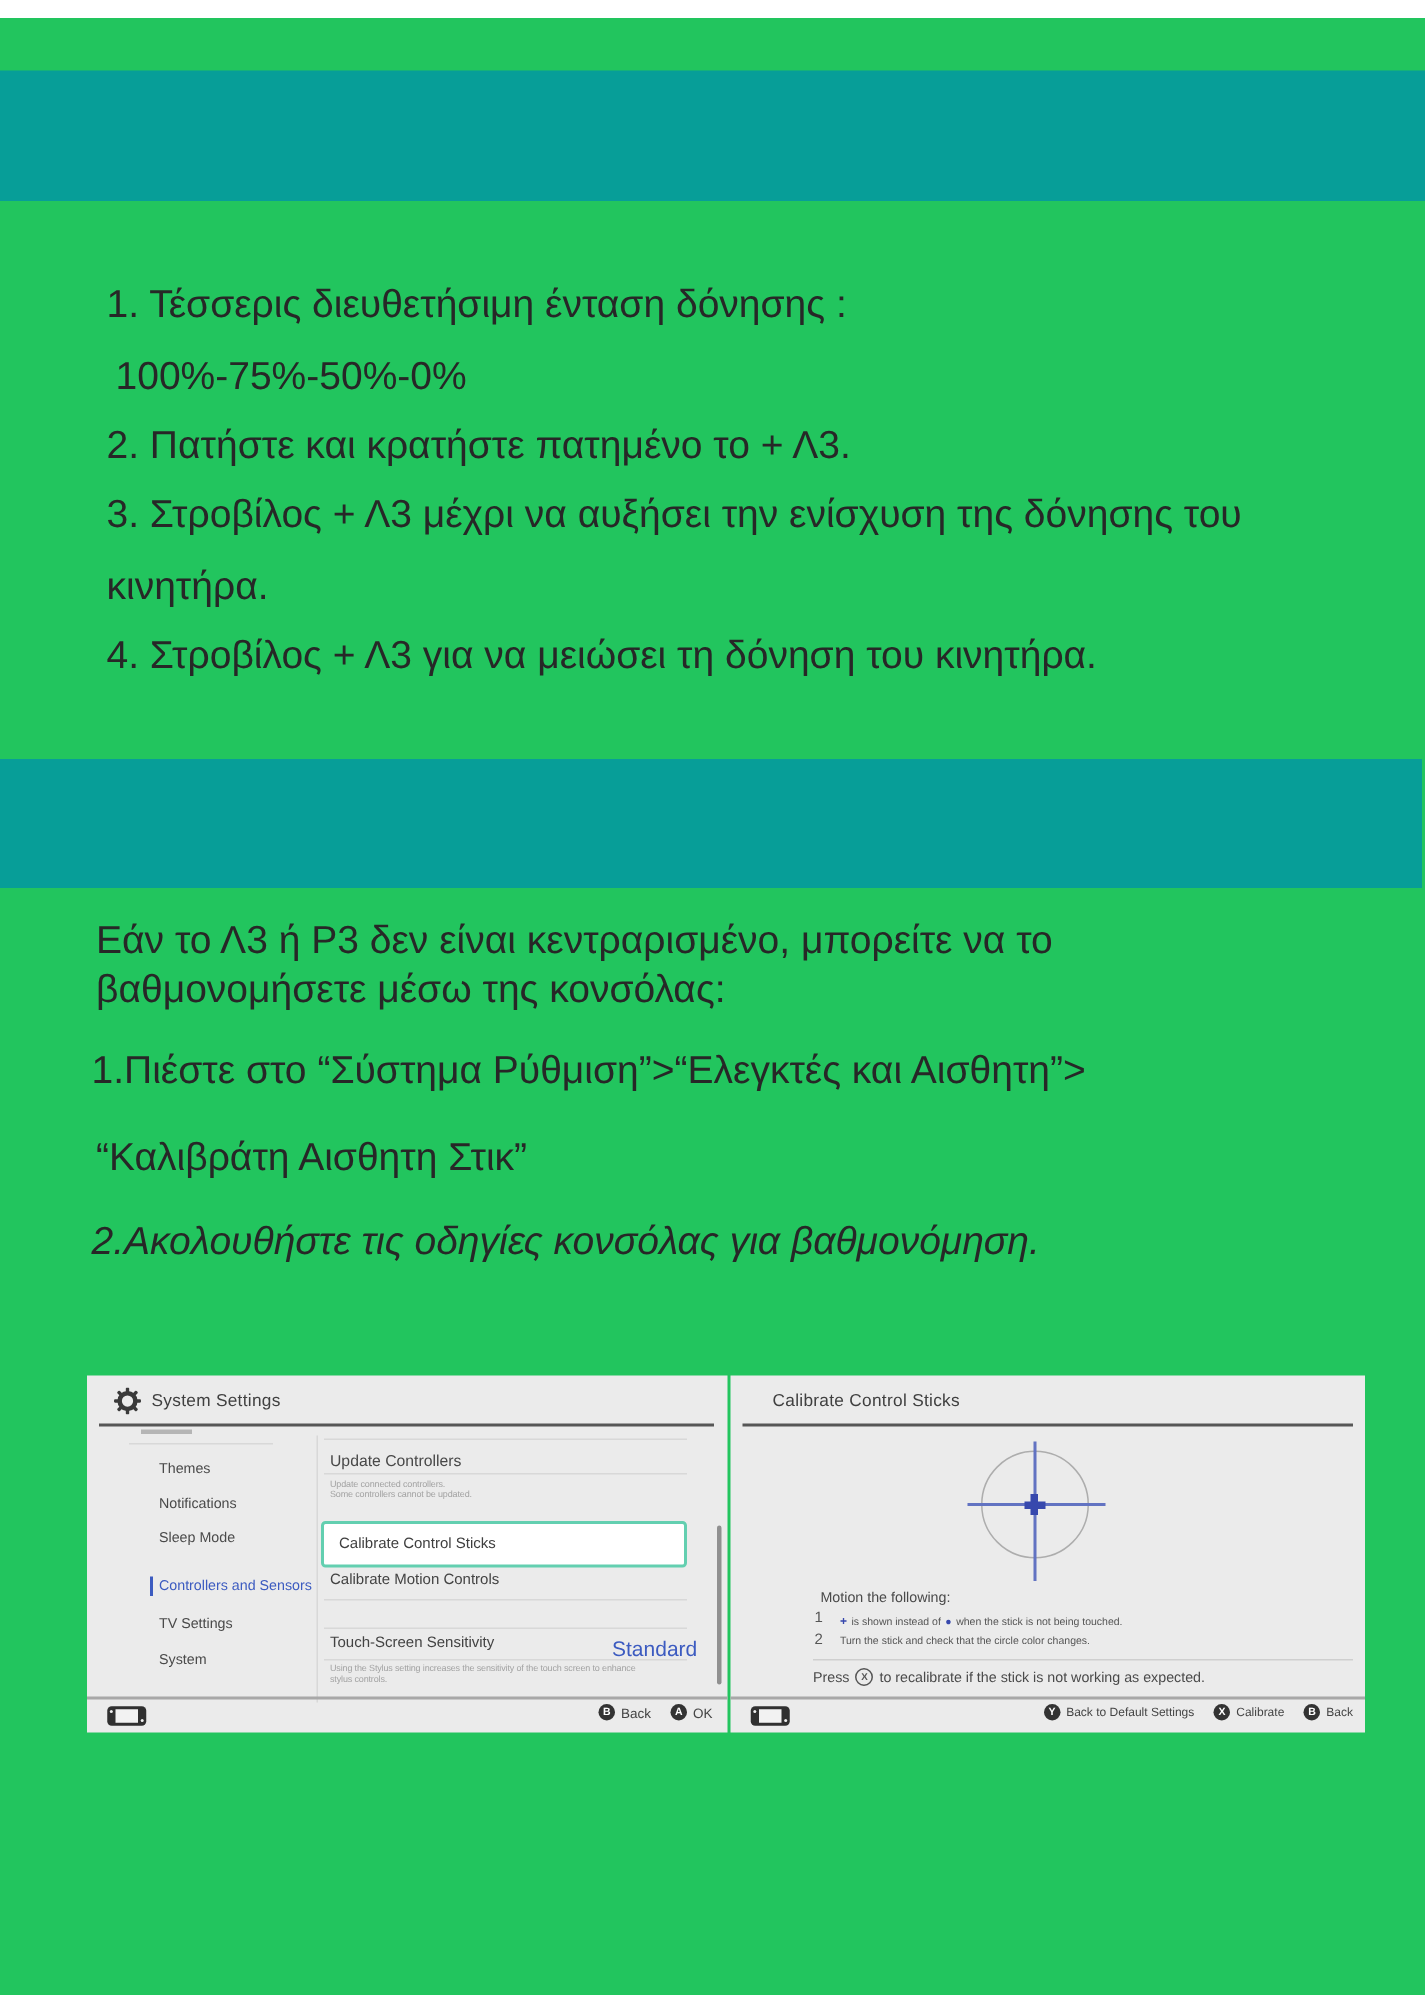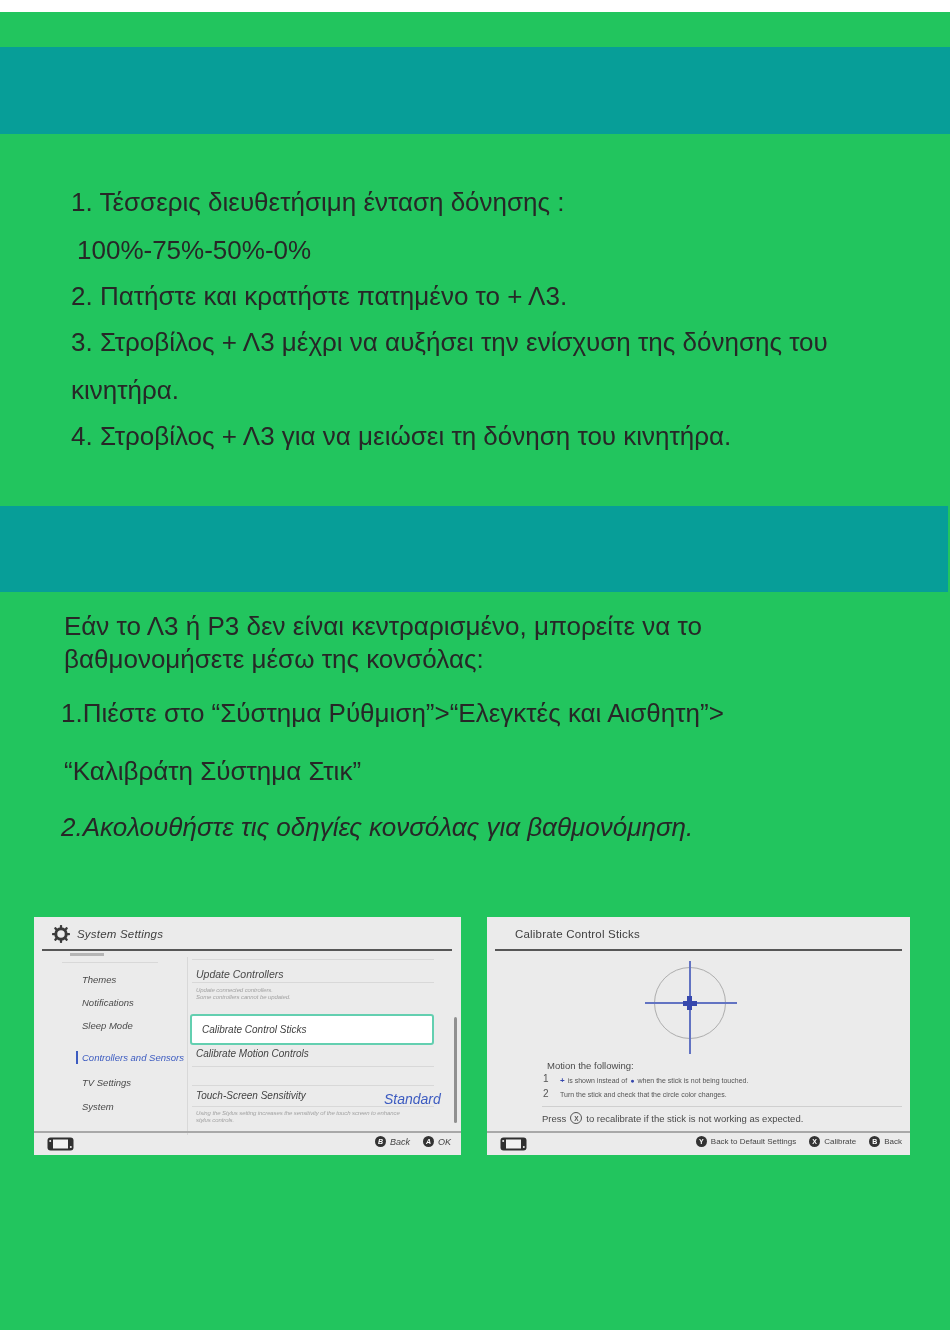--- a/index.html
+++ b/index.html
@@ -48,24 +48,24 @@
   <div class="abs gtext" style="left:71px;top:175px;">1. Τέσσερις διευθετήσιμη ένταση δόνησης :</div>
   <div class="abs gtext" style="left:77px;top:223px;">100%-75%-50%-0%</div>
   <div class="abs gtext" style="left:71px;top:269px;">2. Πατήστε και κρατήστε πατημένο το + Λ3.</div>
   <div class="abs gtext" style="left:71px;top:315px;">3. Στροβίλος + Λ3 μέχρι να αυξήσει την ενίσχυση της δόνησης του</div>
   <div class="abs gtext" style="left:71px;top:363px;">κινητήρα.</div>
   <div class="abs gtext" style="left:71px;top:409px;">4. Στροβίλος + Λ3 για να μειώσει τη δόνηση του κινητήρα.</div>
 
   <div class="abs gtext" style="left:64px;top:599px;">Εάν το Λ3 ή Ρ3 δεν είναι κεντραρισμένο, μπορείτε να το</div>
   <div class="abs gtext" style="left:64px;top:632px;">βαθμονομήσετε μέσω της κονσόλας:</div>
   <div class="abs gtext" style="left:61px;top:686px;">1.Πιέστε στο “Σύστημα Ρύθμιση”&gt;“Ελεγκτές και Αισθητη”&gt;</div>
-  <div class="abs gtext" style="left:64px;top:744px;">“Καλιβράτη Σύστημα Στικ”</div>
+  <div class="abs gtext" style="left:64px;top:744px;">“Καλιβράτη Αισθητη Στικ”</div>
   <div class="abs gtext" style="left:61px;top:800px;font-style:italic;">2.Ακολουθήστε τις οδηγίες κονσόλας για βαθμονόμηση.</div>
 
-  <div class="shot" style="left:34px;width:427px;font-style:italic;">
+  <div class="shot" style="left:58px;width:427px;">
     <svg class="abs" style="left:18px;top:8px;" width="18" height="18" viewBox="0 0 24 24">
       <circle cx="12" cy="12" r="7" fill="none" stroke="#3a3a3a" stroke-width="4"></circle>
       <g fill="#3a3a3a">
         <rect x="10.5" y="0" width="3" height="5" rx="1"></rect>
         <rect x="10.5" y="0" width="3" height="5" rx="1" transform="rotate(45 12 12)"></rect>
         <rect x="10.5" y="0" width="3" height="5" rx="1" transform="rotate(90 12 12)"></rect>
         <rect x="10.5" y="0" width="3" height="5" rx="1" transform="rotate(135 12 12)"></rect>
         <rect x="10.5" y="0" width="3" height="5" rx="1" transform="rotate(180 12 12)"></rect>
         <rect x="10.5" y="0" width="3" height="5" rx="1" transform="rotate(225 12 12)"></rect>
         <rect x="10.5" y="0" width="3" height="5" rx="1" transform="rotate(270 12 12)"></rect>

